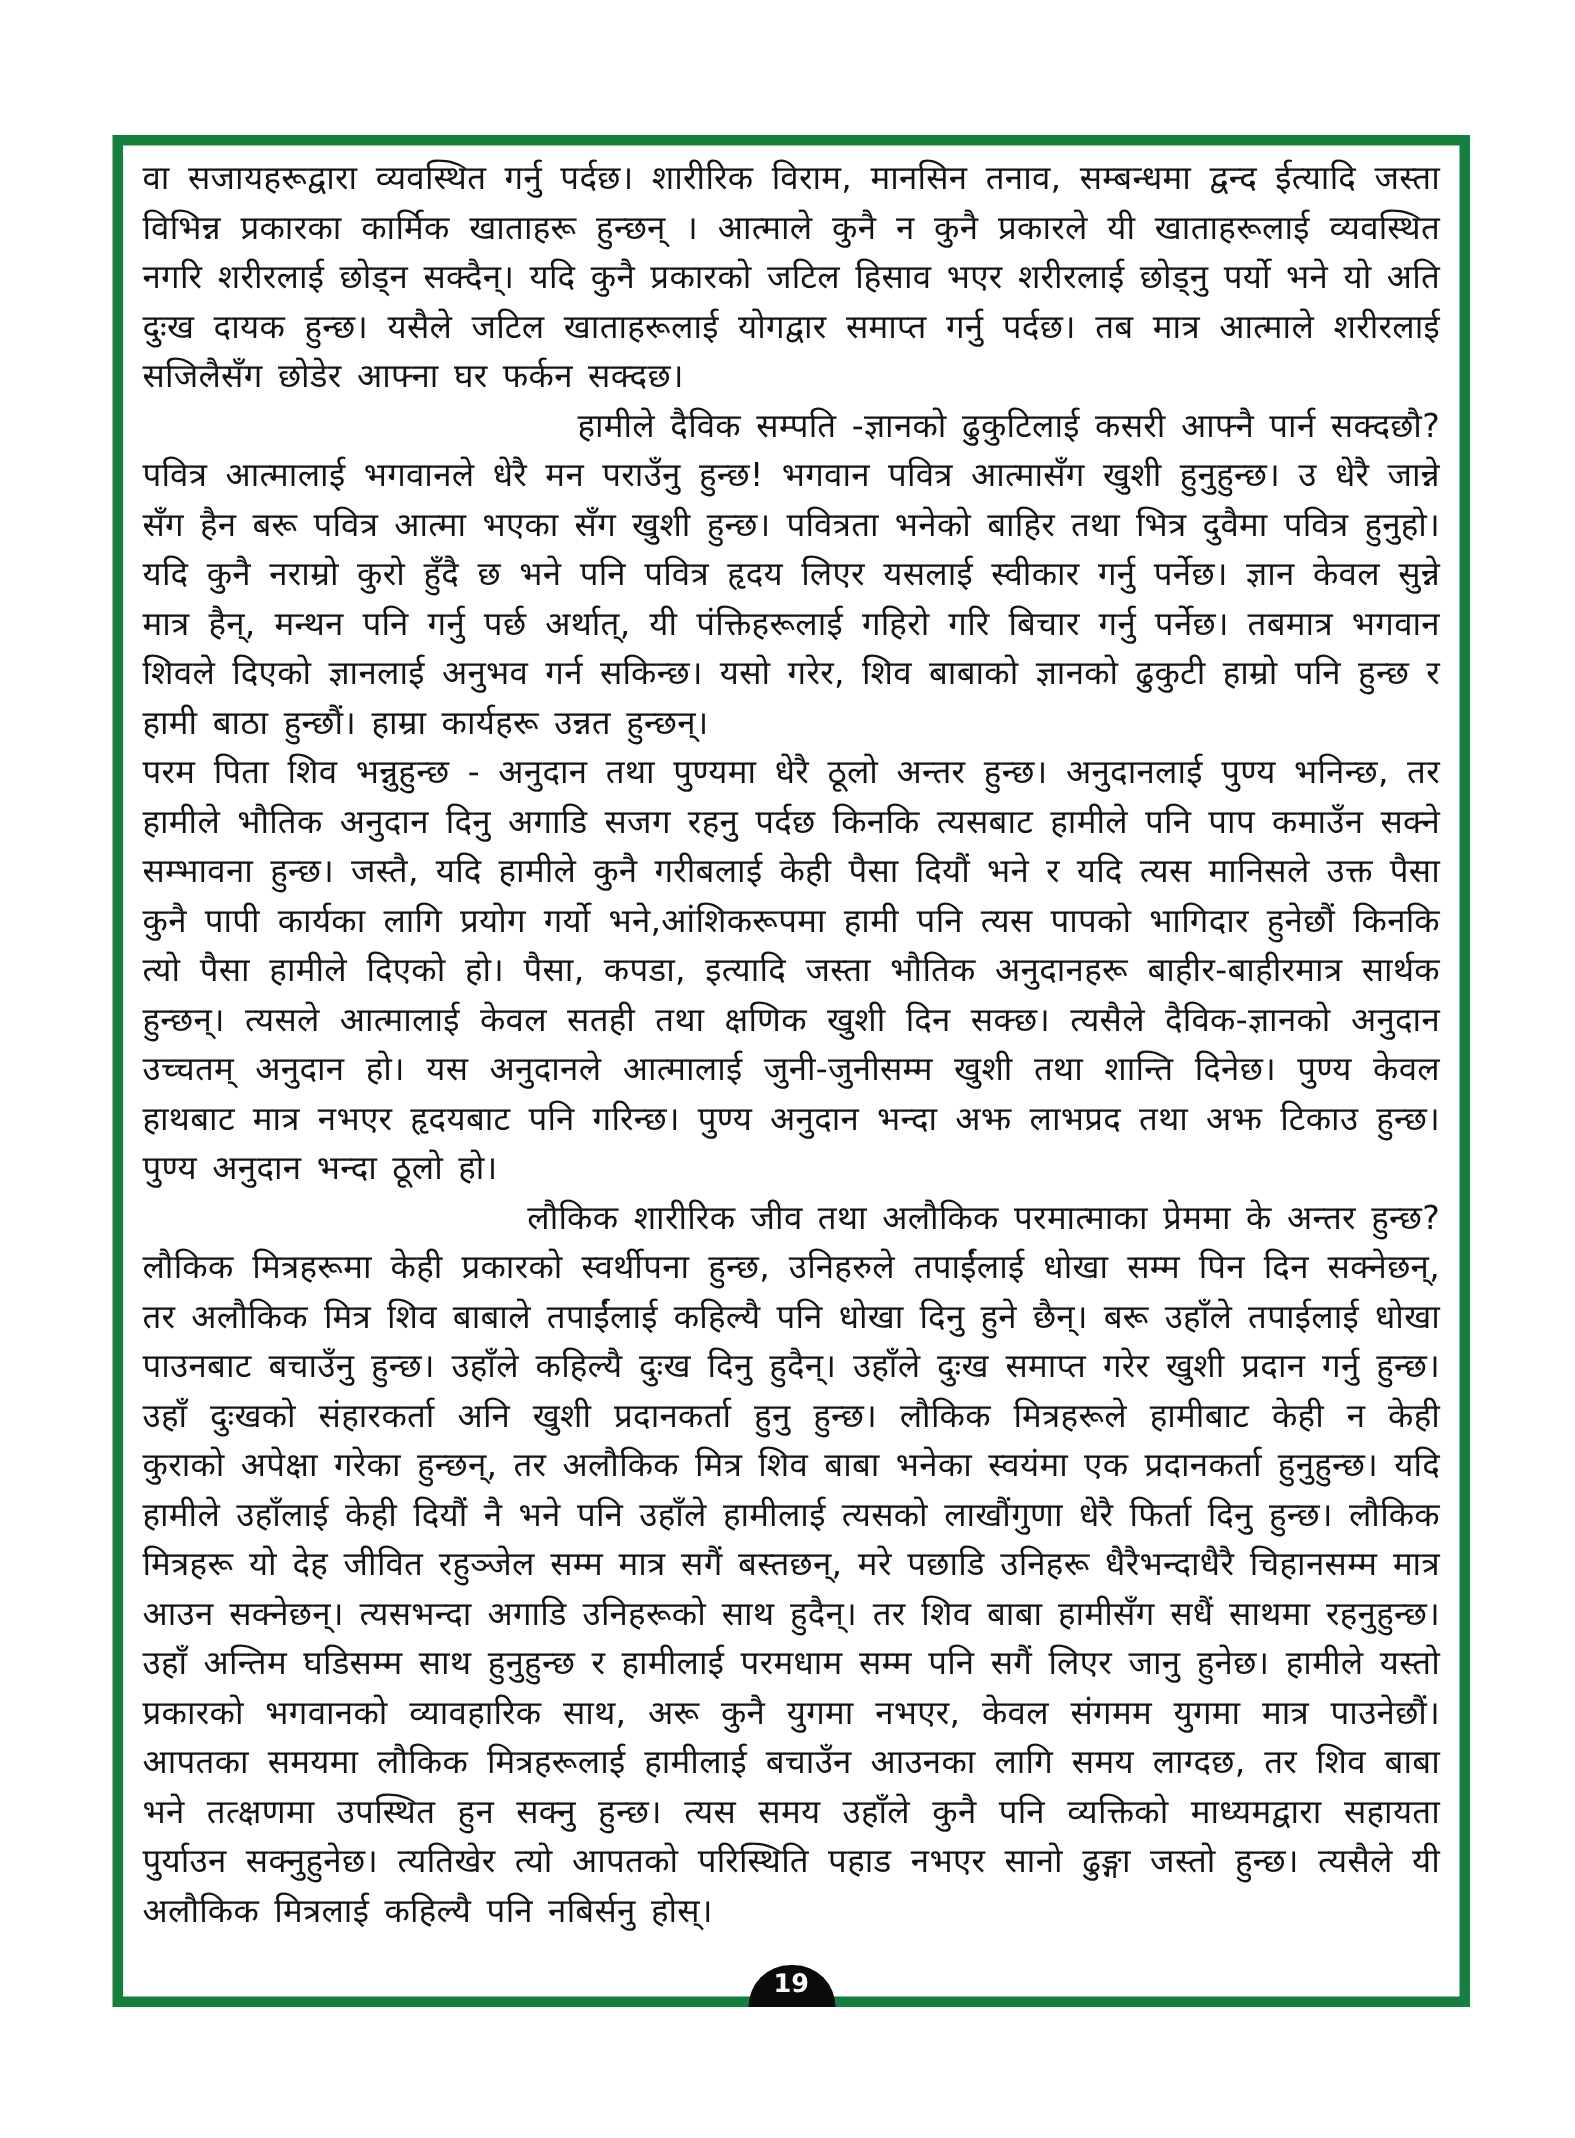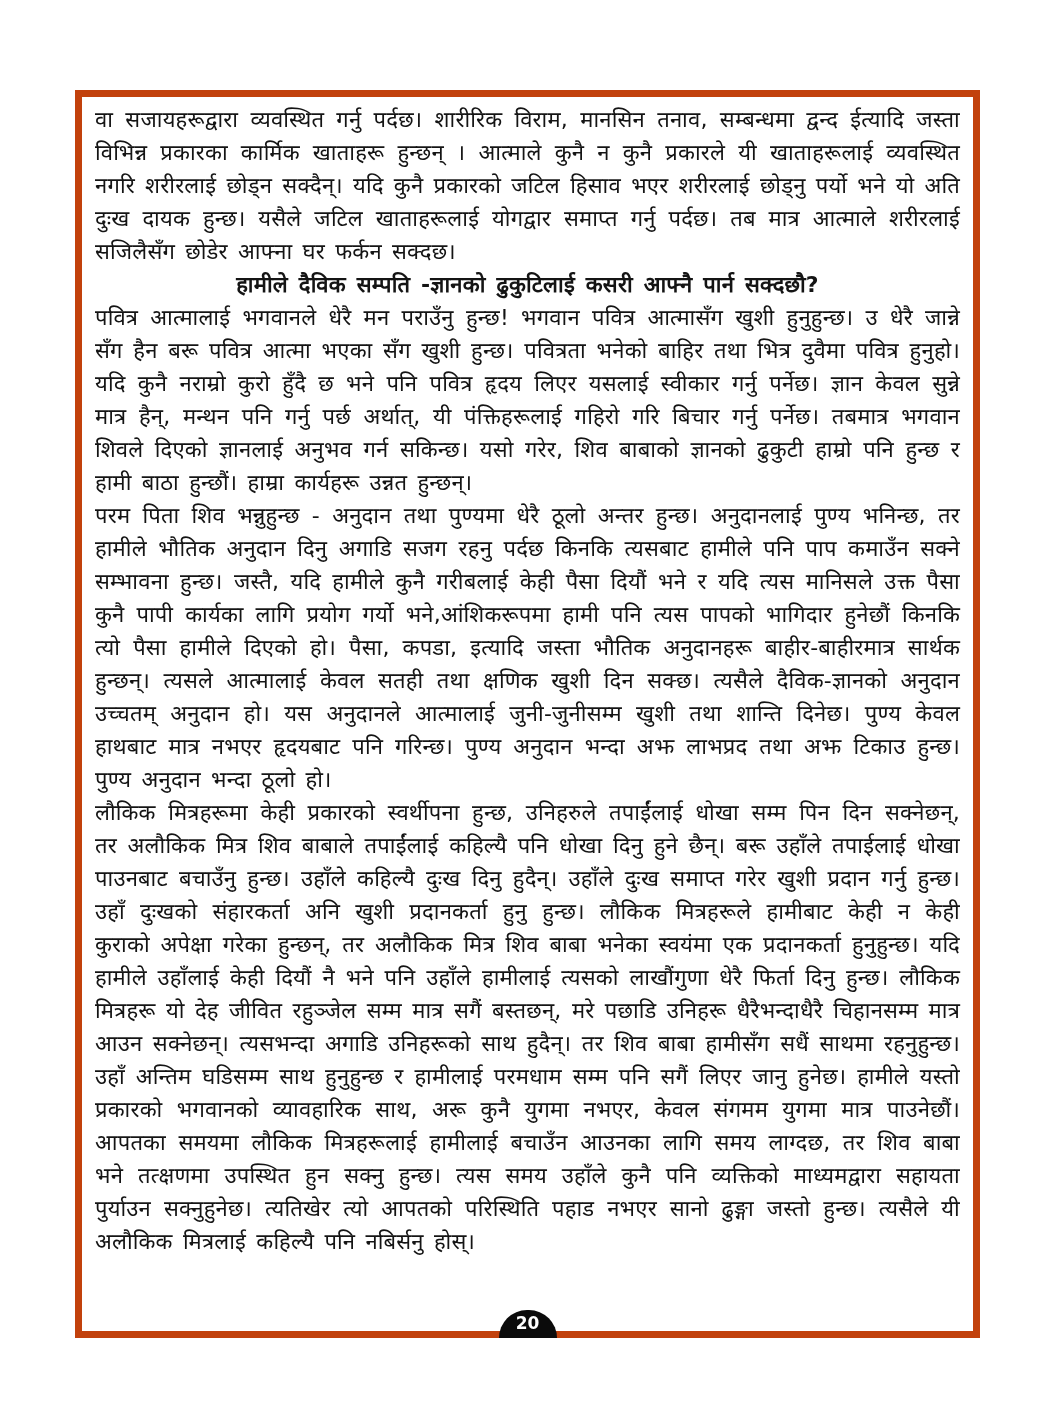--- a/index.html
+++ b/index.html
@@ -14,21 +14,21 @@
     height: 1425px;
     background: #ffffff;
     overflow: hidden;
   }
   .frame {
     position: absolute;
     left: 75px;
     top: 90px;
     width: 891px;   
     height: 1234px; 
-    border: 7px solid #c2410c;
+    border: 7px solid #15803d;
     box-sizing: content-box;
     background: #ffffff;
   }
   .content {
     position: absolute;
     left: 13px;
     right: 13px;
     top: 6px;
     bottom: 20px;
     color: #141414;
@@ -37,22 +37,22 @@
     text-align: justify;
     text-justify: inter-word;
     letter-spacing: 0.2px;
     word-spacing: 3px;
   }
   .content p {
     margin: 0;
     padding: 0;
   }
   .content p.heading {
-    font-weight: bold;
-    text-align: center;
+    font-weight: normal;
+    text-align: right;
   }
   .page-badge {
     position: absolute;
     left: 50%;
     bottom: -7px;               
     transform: translateX(-50%);
     width: 58px;
     height: 28px;
     background: #0b0b0b;
     border-radius: 29px 29px 0 0;
@@ -72,19 +72,20 @@
 </head>
 <body>
 
 <div class="page">
   <div class="frame">
     <div class="content">
       <p class="body">वा सजायहरूद्वारा व्यवस्थित गर्नु पर्दछ। शारीरिक विराम, मानसिन तनाव, सम्बन्धमा द्वन्द ईत्यादि जस्ता विभिन्न प्रकारका कार्मिक खाताहरू हुन्छन् । आत्माले कुनै न कुनै प्रकारले यी खाताहरूलाई व्यवस्थित नगरि शरीरलाई छोड्न सक्दैन्। यदि कुनै प्रकारको जटिल हिसाव भएर शरीरलाई छोड्नु पर्यो भने यो अति दुःख दायक हुन्छ। यसैले जटिल खाताहरूलाई योगद्वार समाप्त गर्नु पर्दछ। तब मात्र आत्माले शरीरलाई सजिलैसँग छोडेर आफ्ना घर फर्कन सक्दछ।</p>
       <p class="heading">हामीले दैविक सम्पति -ज्ञानको ढुकुटिलाई कसरी आफ्नै पार्न सक्दछौ?</p>
       <p class="body">पवित्र आत्मालाई भगवानले धेरै मन पराउँनु हुन्छ! भगवान पवित्र आत्मासँग खुशी हुनुहुन्छ। उ धेरै जान्ने सँग हैन बरू पवित्र आत्मा भएका सँग खुशी हुन्छ। पवित्रता भनेको बाहिर तथा भित्र दुवैमा पवित्र हुनुहो। यदि कुनै नराम्रो कुरो हुँदै छ भने पनि पवित्र हृदय लिएर यसलाई स्वीकार गर्नु पर्नेछ। ज्ञान केवल सुन्ने मात्र हैन्, मन्थन पनि गर्नु पर्छ अर्थात्, यी पंक्तिहरूलाई गहिरो गरि बिचार गर्नु पर्नेछ। तबमात्र भगवान शिवले दिएको ज्ञानलाई अनुभव गर्न सकिन्छ। यसो गरेर, शिव बाबाको ज्ञानको ढुकुटी हाम्रो पनि हुन्छ र हामी बाठा हुन्छौं। हाम्रा कार्यहरू उन्नत हुन्छन्।</p>
       <p class="body">परम पिता शिव भन्नुहुन्छ - अनुदान तथा पुण्यमा धेरै ठूलो अन्तर हुन्छ। अनुदानलाई पुण्य भनिन्छ, तर हामीले भौतिक अनुदान दिनु अगाडि सजग रहनु पर्दछ किनकि त्यसबाट हामीले पनि पाप कमाउँन सक्ने सम्भावना हुन्छ। जस्तै, यदि हामीले कुनै गरीबलाई केही पैसा दियौं भने र यदि त्यस मानिसले उक्त पैसा कुनै पापी कार्यका लागि प्रयोग गर्यो भने,आंशिकरूपमा हामी पनि त्यस पापको भागिदार हुनेछौं किनकि त्यो पैसा हामीले दिएको हो। पैसा, कपडा, इत्यादि जस्ता भौतिक अनुदानहरू बाहीर-बाहीरमात्र सार्थक हुन्छन्। त्यसले आत्मालाई केवल सतही तथा क्षणिक खुशी दिन सक्छ। त्यसैले दैविक-ज्ञानको अनुदान उच्चतम् अनुदान हो। यस अनुदानले आत्मालाई जुनी-जुनीसम्म खुशी तथा शान्ति दिनेछ। पुण्य केवल हाथबाट मात्र नभएर हृदयबाट पनि गरिन्छ। पुण्य अनुदान भन्दा अझ लाभप्रद तथा अझ टिकाउ हुन्छ। पुण्य अनुदान भन्दा ठूलो हो।</p>
+      <p class="heading">लौकिक शारीरिक जीव तथा अलौकिक परमात्माका प्रेममा के अन्तर हुन्छ?</p>
       <p class="body">लौकिक मित्रहरूमा केही प्रकारको स्वर्थीपना हुन्छ, उनिहरुले तपाईंलाई धोखा सम्म पिन दिन सक्नेछन्, तर अलौकिक मित्र शिव बाबाले तपाईंलाई कहिल्यै पनि धोखा दिनु हुने छैन्। बरू उहाँले तपाईलाई धोखा पाउनबाट बचाउँनु हुन्छ। उहाँले कहिल्यै दुःख दिनु हुदैन्। उहाँले दुःख समाप्त गरेर खुशी प्रदान गर्नु हुन्छ। उहाँ दुःखको संहारकर्ता अनि खुशी प्रदानकर्ता हुनु हुन्छ। लौकिक मित्रहरूले हामीबाट केही न केही कुराको अपेक्षा गरेका हुन्छन्, तर अलौकिक मित्र शिव बाबा भनेका स्वयंमा एक प्रदानकर्ता हुनुहुन्छ। यदि हामीले उहाँलाई केही दियौं नै भने पनि उहाँले हामीलाई त्यसको लाखौंगुणा धेरै फिर्ता दिनु हुन्छ। लौकिक मित्रहरू यो देह जीवित रहुञ्जेल सम्म मात्र सगैं बस्तछन्, मरे पछाडि उनिहरू धैरैभन्दाधैरै चिहानसम्म मात्र आउन सक्नेछन्। त्यसभन्दा अगाडि उनिहरूको साथ हुदैन्। तर शिव बाबा हामीसँग सधैं साथमा रहनुहुन्छ। उहाँ अन्तिम घडिसम्म साथ हुनुहुन्छ र हामीलाई परमधाम सम्म पनि सगैं लिएर जानु हुनेछ। हामीले यस्तो प्रकारको भगवानको व्यावहारिक साथ, अरू कुनै युगमा नभएर, केवल संगमम युगमा मात्र पाउनेछौं। आपतका समयमा लौकिक मित्रहरूलाई हामीलाई बचाउँन आउनका लागि समय लाग्दछ, तर शिव बाबा भने तत्क्षणमा उपस्थित हुन सक्नु हुन्छ। त्यस समय उहाँले कुनै पनि व्यक्तिको माध्यमद्वारा सहायता पुर्याउन सक्नुहुनेछ। त्यतिखेर त्यो आपतको परिस्थिति पहाड नभएर सानो ढुङ्गा जस्तो हुन्छ। त्यसैले यी अलौकिक मित्रलाई कहिल्यै पनि नबिर्सनु होस्।</p>
     </div>
     <div class="page-badge">
-      <span>20</span>
+      <span>19</span>
     </div>
   </div>
 </div>
 
 </body></html>

